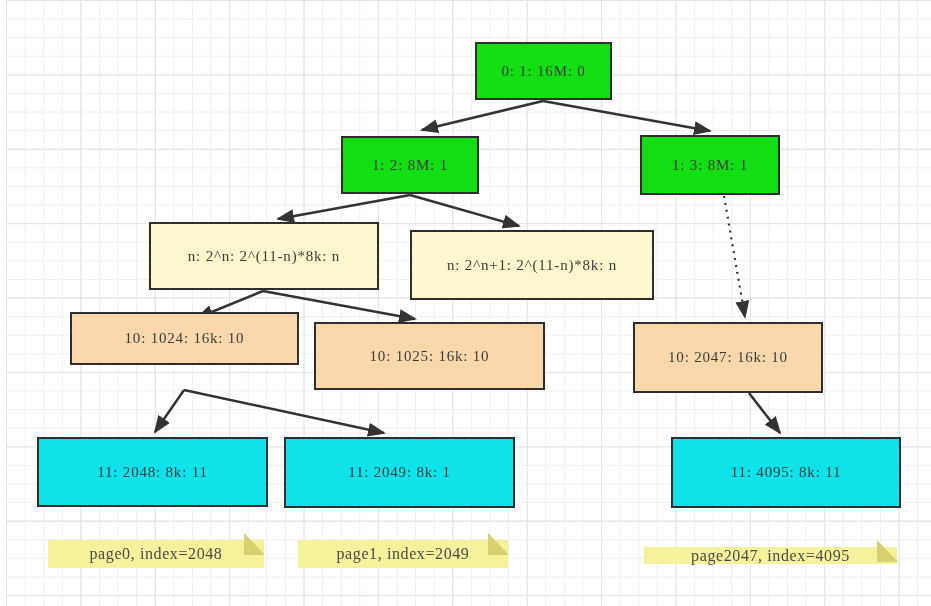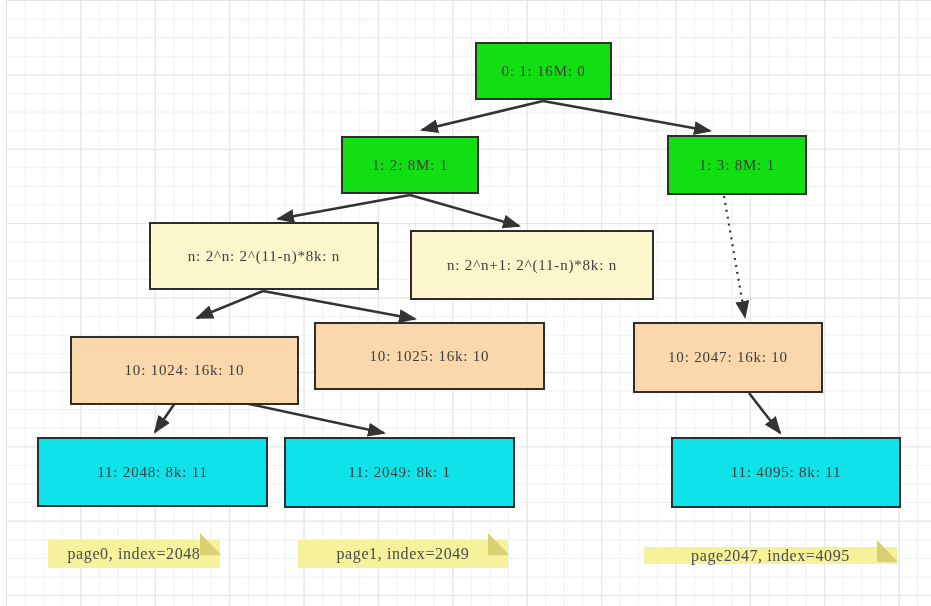--- a/index.html
+++ b/index.html
@@ -65,33 +65,33 @@
   </svg>
 
   <div class="node green" style="left:469px;top:42px;width:137px;height:58px">
     <span>0: 1: 16M: 0</span>
   </div>
 
   <div class="node green" style="left:335px;top:136px;width:138px;height:58px">
     <span>1: 2: 8M: 1</span>
   </div>
 
-  <div class="node green" style="left:661px;top:135px;width:140px;height:60px">
+  <div class="node green" style="left:634px;top:135px;width:140px;height:60px">
     <span>1: 3: 8M: 1</span>
   </div>
 
   <div class="node cream" style="left:143px;top:222px;width:230px;height:68px">
     <span>n: 2^n: 2^(11-n)*8k: n</span>
   </div>
 
   <div class="node cream" style="left:404px;top:230px;width:244px;height:70px">
     <span>n: 2^n+1: 2^(11-n)*8k: n</span>
   </div>
 
-  <div class="node peach" style="left:64px;top:336px;width:229px;height:69px">
+  <div class="node peach" style="left:64px;top:312px;width:229px;height:53px">
     <span>10: 1024: 16k: 10</span>
   </div>
 
   <div class="node peach" style="left:308px;top:322px;width:231px;height:68px">
     <span>10: 1025: 16k: 10</span>
   </div>
 
   <div class="node peach" style="left:627px;top:322px;width:190px;height:71px">
     <span>10: 2047: 16k: 10</span>
   </div>
@@ -101,21 +101,21 @@
   </div>
 
   <div class="node cyan" style="left:278px;top:437px;width:231px;height:71px">
     <span>11: 2049: 8k: 1</span>
   </div>
 
   <div class="node cyan" style="left:665px;top:437px;width:230px;height:71px">
     <span>11: 4095: 8k: 11</span>
   </div>
 
-  <div class="note" style="left:42px;top:540px;width:172px;height:28px">
+  <div class="note" style="left:42px;top:540px;width:216px;height:28px">
     <span>page0, index=2048</span>
     <span class="fold"></span>
   </div>
 
   <div class="note" style="left:292px;top:540px;width:210px;height:28px">
     <span>page1, index=2049</span>
     <span class="fold"></span>
   </div>
 
   <div class="note" style="left:638px;top:547px;width:253px;height:17px">

